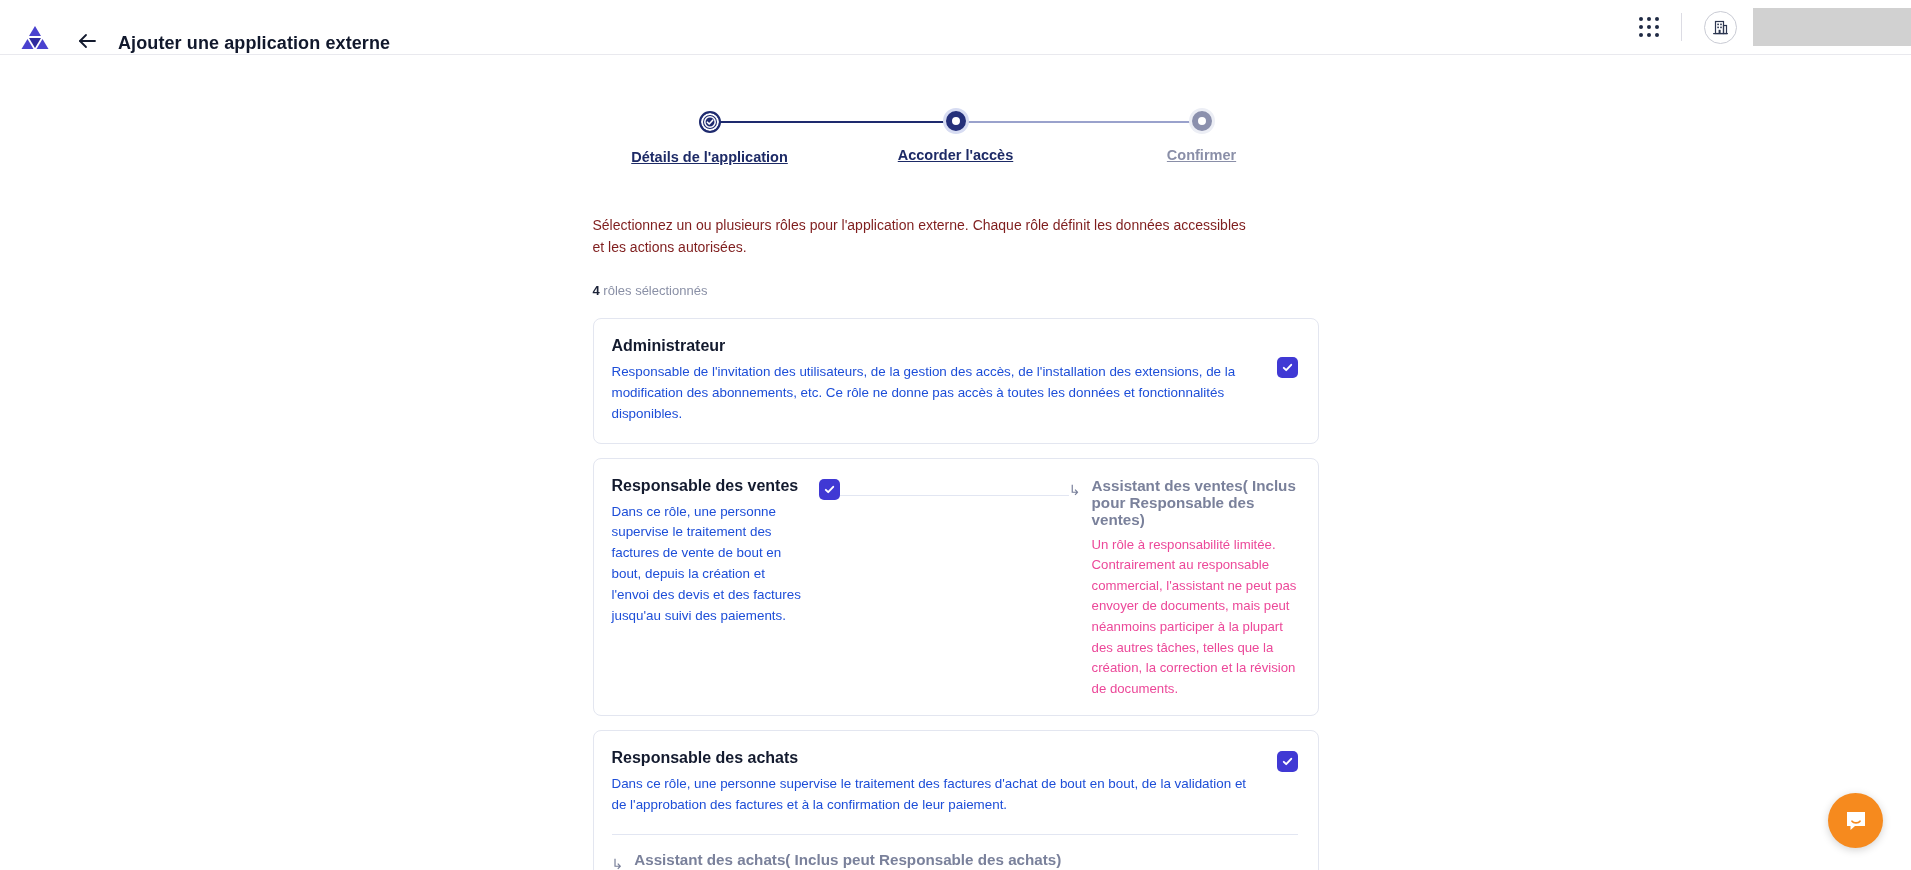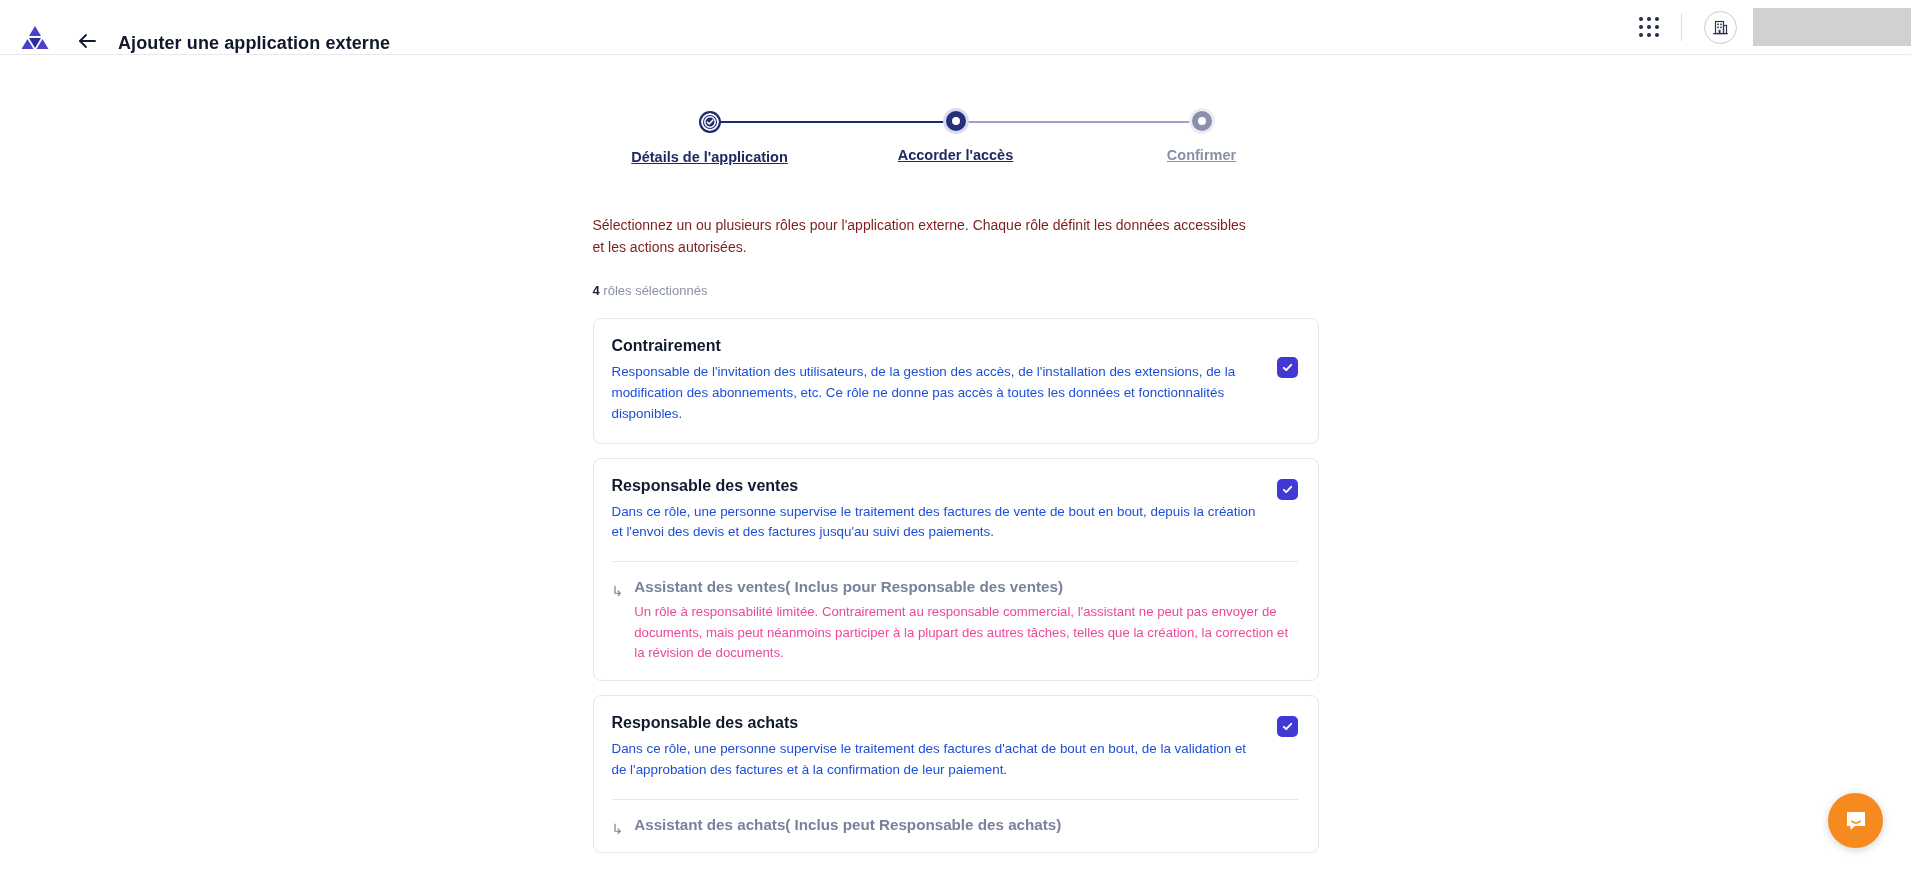--- a/index.html
+++ b/index.html
@@ -333,31 +333,31 @@
     <div class="intro">Sélectionnez un ou plusieurs rôles pour l'application externe. Chaque rôle définit les données accessibles et les actions autorisées.</div>
 
     <div class="count-line">
       <b>4</b><span> rôles sélectionnés</span>
     </div>
 
     <div class="cards">
 
       <div class="card">
         <div class="card-body">
-          <div class="role-title">Contrairement</div>
+          <div class="role-title">Administrateur</div>
           <div class="role-desc">Responsable de l'invitation des utilisateurs, de la gestion des accès, de l'installation des extensions, de la modification des abonnements, etc. Ce rôle ne donne pas accès à toutes les données et fonctionnalités disponibles.</div>
         </div>
         <div class="checkbox">
           <svg width="13" height="13" viewBox="0 0 13 13">
             <path d="M2.8 6.8 L5.2 9.2 L10.2 3.8" stroke="#ffffff" stroke-width="1.9" fill="none" stroke-linecap="round" stroke-linejoin="round"></path>
           </svg>
         </div>
       </div>
 
-      <div class="card" style="flex-direction:column;padding-bottom:16px;">
+      <div class="card" style="flex-direction:row;padding-bottom:16px;">
         <div style="display:flex;align-items:flex-start;width:100%;">
           <div class="card-body">
             <div class="role-title">Responsable des ventes</div>
             <div class="role-desc">Dans ce rôle, une personne supervise le traitement des factures de vente de bout en bout, depuis la création et l'envoi des devis et des factures jusqu'au suivi des paiements.</div>
           </div>
           <div class="checkbox" style="margin-top:2px;">
             <svg width="13" height="13" viewBox="0 0 13 13">
               <path d="M2.8 6.8 L5.2 9.2 L10.2 3.8" stroke="#ffffff" stroke-width="1.9" fill="none" stroke-linecap="round" stroke-linejoin="round"></path>
             </svg>
           </div>

